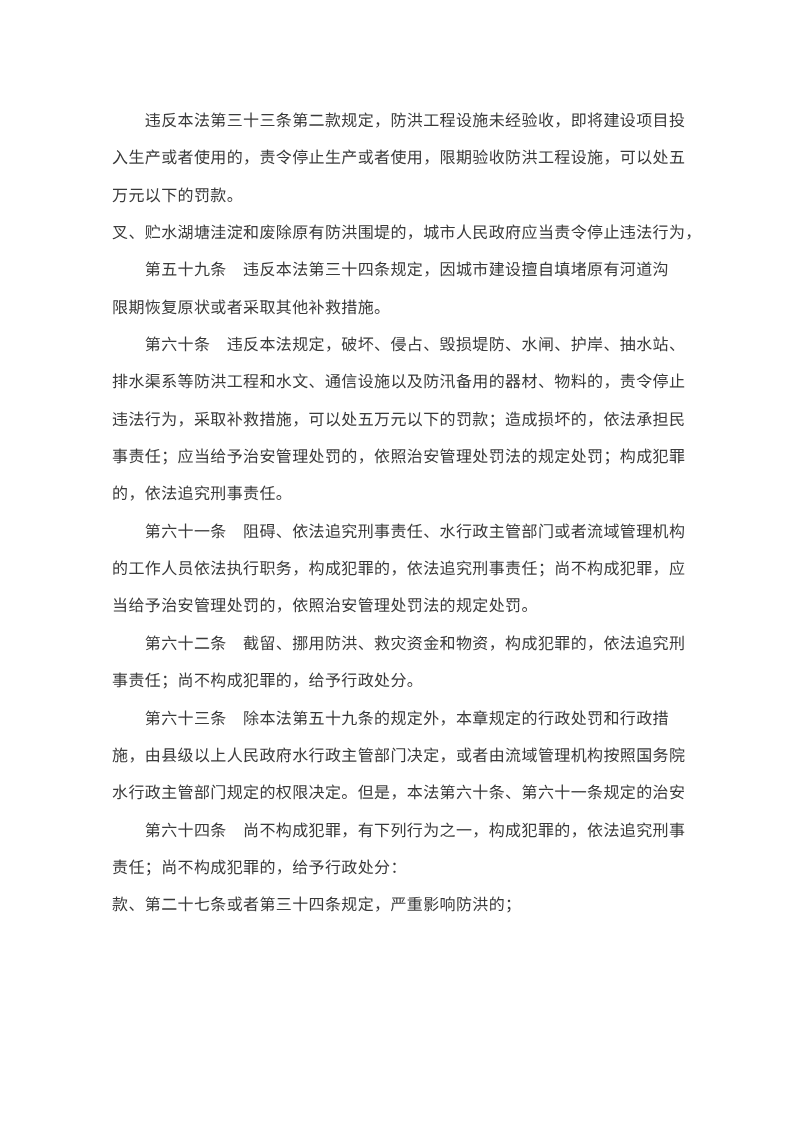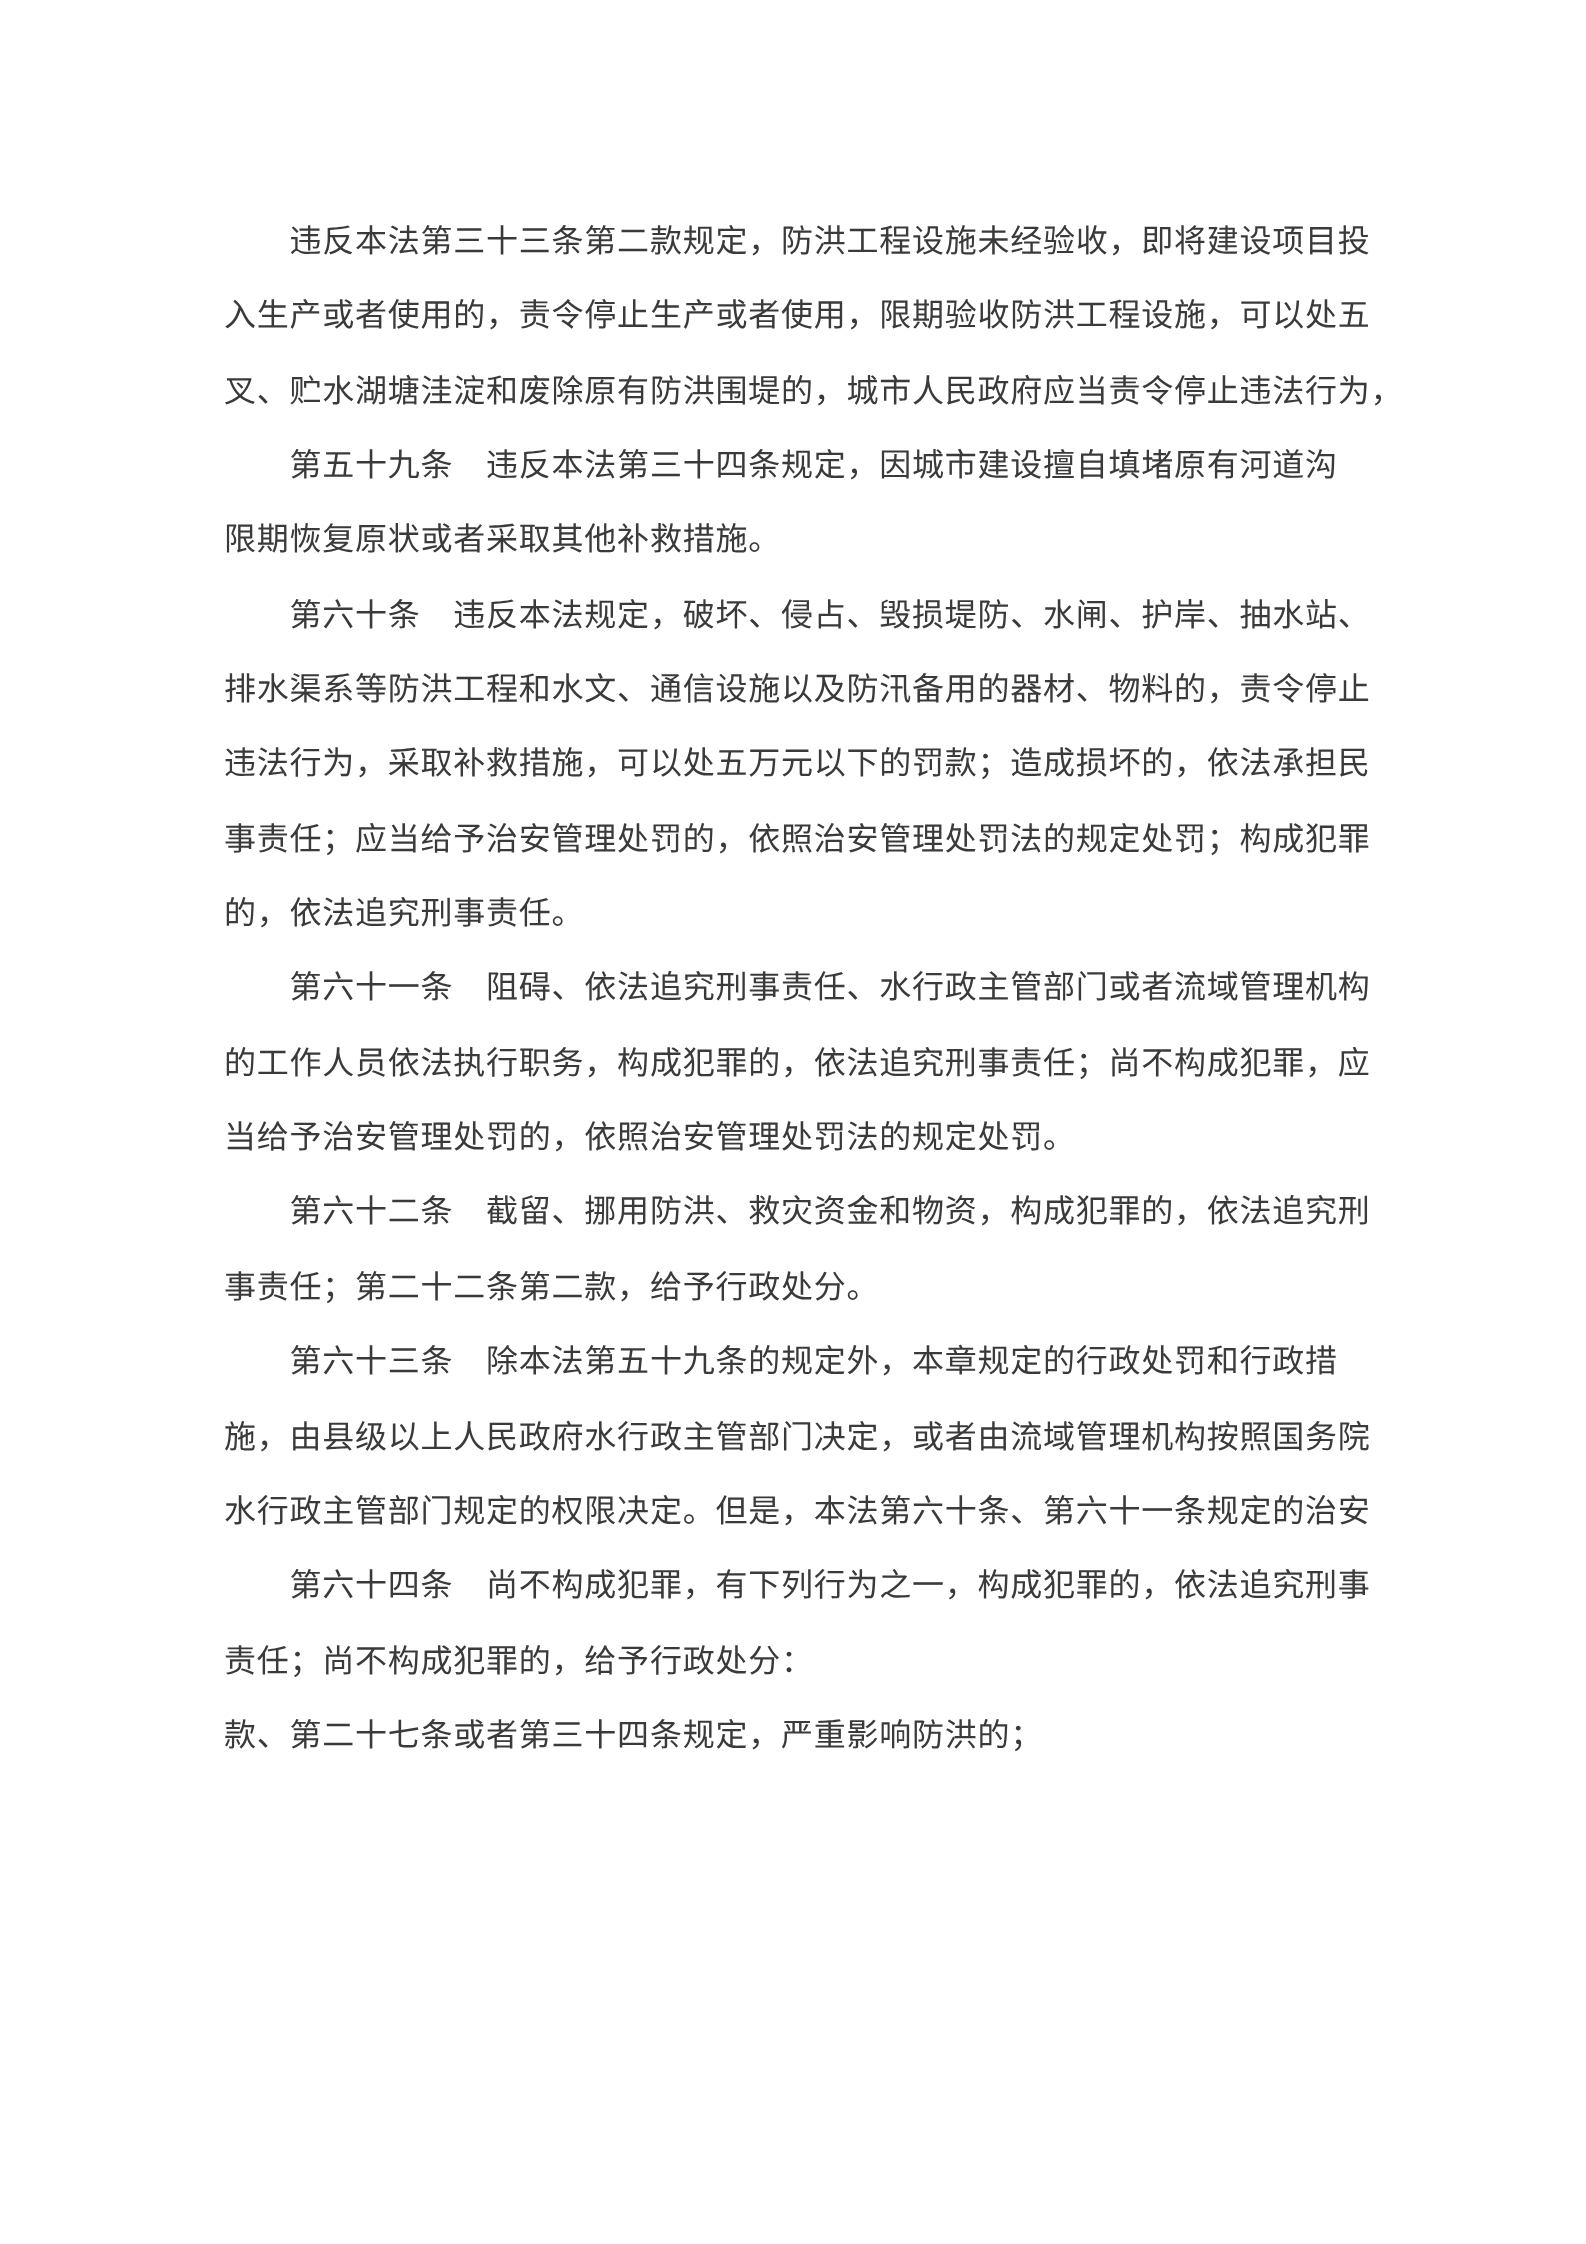--- a/index.html
+++ b/index.html
@@ -36,41 +36,42 @@
   }
 </style>
 </head>
 <body>
 
 <div class="page">
   <div class="doc-text" style="color: rgb(58, 58, 58);">
       <div class="paragraph">
         <div class="text-line">　　违反本法第三十三条第二款规定，防洪工程设施未经验收，即将建设项目投</div>
         <div class="text-line">入生产或者使用的，责令停止生产或者使用，限期验收防洪工程设施，可以处五</div>
+        <div class="text-line">万元以下的罚款。</div>
       </div>
       <div class="paragraph">
         <div class="text-line">叉、贮水湖塘洼淀和废除原有防洪围堤的，城市人民政府应当责令停止违法行为，</div>
         <div class="text-line">　　第五十九条　违反本法第三十四条规定，因城市建设擅自填堵原有河道沟</div>
         <div class="text-line">限期恢复原状或者采取其他补救措施。</div>
       </div>
       <div class="paragraph">
         <div class="text-line">　　第六十条　违反本法规定，破坏、侵占、毁损堤防、水闸、护岸、抽水站、</div>
         <div class="text-line">排水渠系等防洪工程和水文、通信设施以及防汛备用的器材、物料的，责令停止</div>
         <div class="text-line">违法行为，采取补救措施，可以处五万元以下的罚款；造成损坏的，依法承担民</div>
         <div class="text-line">事责任；应当给予治安管理处罚的，依照治安管理处罚法的规定处罚；构成犯罪</div>
         <div class="text-line">的，依法追究刑事责任。</div>
       </div>
       <div class="paragraph">
         <div class="text-line">　　第六十一条　阻碍、依法追究刑事责任、水行政主管部门或者流域管理机构</div>
         <div class="text-line">的工作人员依法执行职务，构成犯罪的，依法追究刑事责任；尚不构成犯罪，应</div>
         <div class="text-line">当给予治安管理处罚的，依照治安管理处罚法的规定处罚。</div>
       </div>
       <div class="paragraph">
         <div class="text-line">　　第六十二条　截留、挪用防洪、救灾资金和物资，构成犯罪的，依法追究刑</div>
-        <div class="text-line">事责任；第二十二条第二款，给予行政处分。</div>
+        <div class="text-line">事责任；尚不构成犯罪的，给予行政处分。</div>
       </div>
       <div class="paragraph">
         <div class="text-line">　　第六十三条　除本法第五十九条的规定外，本章规定的行政处罚和行政措</div>
         <div class="text-line">施，由县级以上人民政府水行政主管部门决定，或者由流域管理机构按照国务院</div>
         <div class="text-line">水行政主管部门规定的权限决定。但是，本法第六十条、第六十一条规定的治安</div>
       </div>
       <div class="paragraph">
         <div class="text-line">　　第六十四条　尚不构成犯罪，有下列行为之一，构成犯罪的，依法追究刑事</div>
         <div class="text-line">责任；尚不构成犯罪的，给予行政处分：</div>
       </div>

